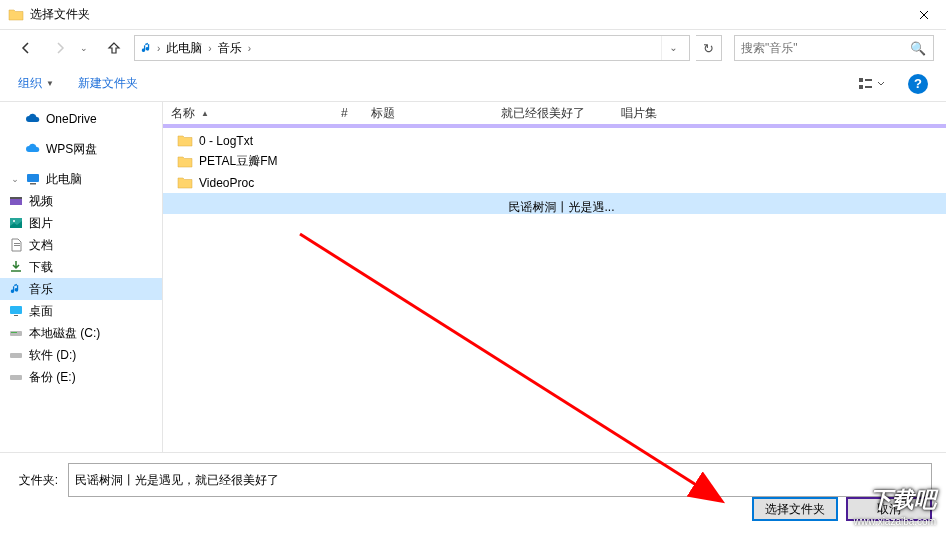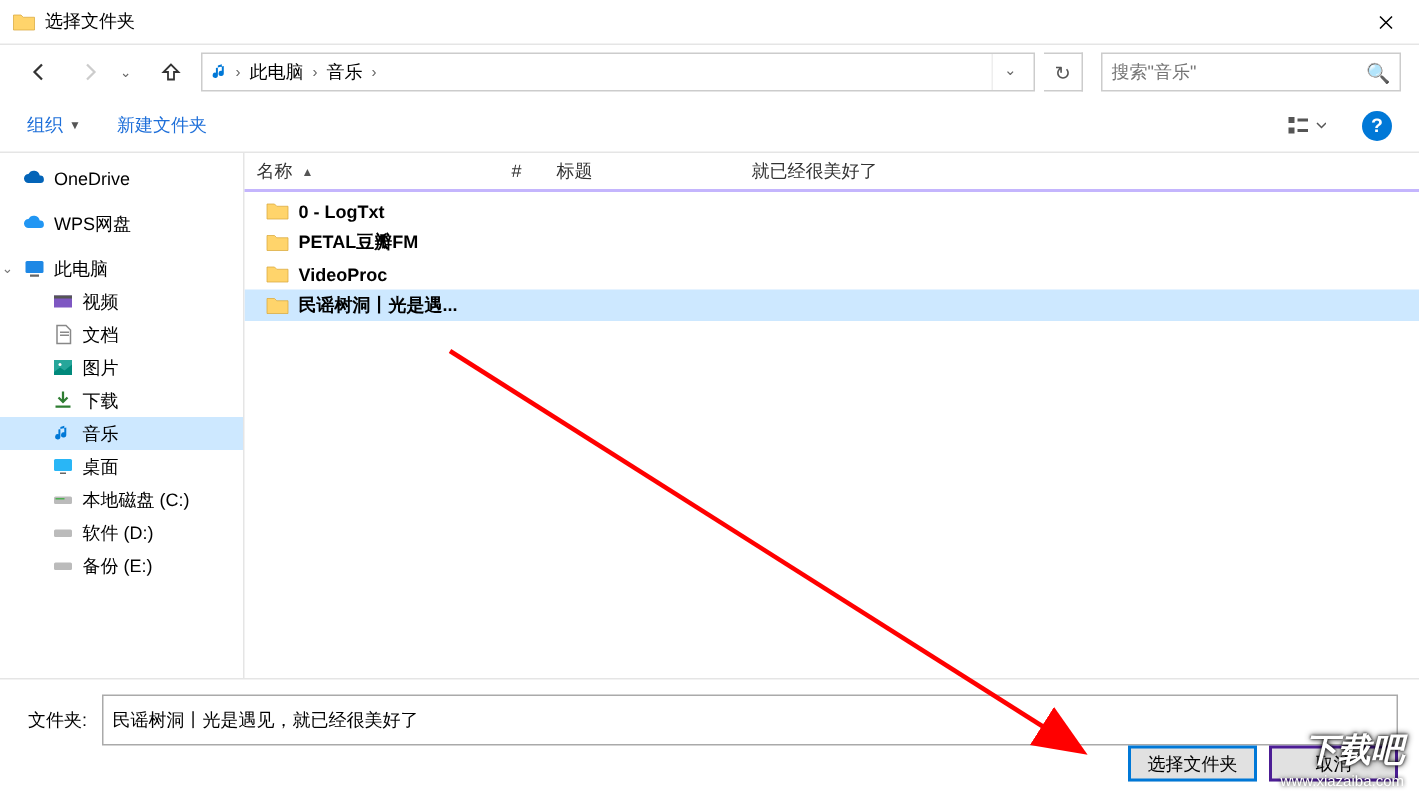--- a/index.html
+++ b/index.html
@@ -24,40 +24,40 @@
 .search-icon { color: #666; font-size: 13px; }
 
 .toolbar { height: 36px; display: flex; align-items: center; padding: 0 18px; gap: 24px; border-bottom: 1px solid #e5e5e5; background: #fff; }
 .tb-item { font-size: 12px; color: #1e6fd9; display: flex; align-items: center; gap: 4px; }
 .tb-spacer { flex: 1; }
 .tb-view { color: #666; font-size: 12px; display: flex; gap: 2px; }
 .tb-help { width: 20px; height: 20px; border-radius: 50%; background: #0078d7; color: #fff; font-size: 13px; display: flex; align-items: center; justify-content: center; font-weight: bold; }
 
 .body-area { display: flex; height: 350px; }
 .tree { width: 163px; border-right: 1px solid #e5e5e5; overflow-y: auto; padding: 6px 0; }
-.tree-item { display: flex; align-items: center; height: 22px; font-size: 12px; gap: 5px; white-space: nowrap; }
-.tree-item.indent1 { padding-left: 34px; }
+.tree-item { display: flex; align-items: center; height: 22px; font-size: 12px; padding-left: 10px; gap: 5px; white-space: nowrap; }
+.tree-item.indent1 { padding-left: 8px; }
 .tree-item.selected { background: #cde8ff; }
 .tree-expand { width: 10px; font-size: 9px; color: #777; text-align: center; }
 .tree-icon { width: 16px; height: 16px; display: flex; align-items: center; justify-content: center; }
 .tree-sep { height: 8px; }
 
 .filepane { flex: 1; display: flex; flex-direction: column; }
-.columns { height: 26px; display: flex; align-items: center; border-bottom: 2px solid #c4b5fd; font-size: 12px; color: #333; }
+.columns { height: 26px; display: flex; align-items: center; border-bottom: 4px solid #c4b5fd; font-size: 12px; color: #333; }
 .col { padding: 0 8px; border-right: 1px solid transparent; }
 .col-name { width: 170px; display: flex; align-items: center; gap: 6px; }
 .col-num { width: 30px; }
 .col-title { width: 130px; }
 .col-artist { width: 120px; }
 .col-album { flex: 1; }
 .sort-ind { font-size: 8px; color: #555; }
 
-.filelist { flex: 1; overflow-y: auto; padding: 2px 0; font-weight: bold; }
+.filelist { flex: 1; overflow-y: auto; padding: 2px 0; }
 .file-row { height: 21px; display: flex; align-items: center; font-size: 12px; padding-left: 14px; gap: 6px; }
-.file-row.selected { background: #cde8ff; }
+.file-row.selected { background: #cde8ff; flex-direction: column; }
 .folder-ico { width: 16px; height: 14px; }
 
 .bottom { border-top: 1px solid #e5e5e5; padding: 10px 14px; background: #fff; }
 .folder-row { display: flex; align-items: center; gap: 10px; }
 .folder-label { font-size: 12px; min-width: 44px; text-align: right; }
 .folder-input { flex: 1; height: 24px; border: 1px solid #aaa; padding: 16px 6px; font-size: 12px; }
 .btn-row { display: flex; justify-content: flex-end; gap: 8px; }
 .btn { min-width: 86px; height: 24px; border: 2px solid #4c1d95; background: #e1e1e1; font-size: 12px; position: relative; display: flex; align-items: center; justify-content: center; }
 .btn.primary { border: 2px solid #0078d7; background: #e1e1e1; }
 
@@ -180,36 +180,36 @@
           <svg width="16" height="16" viewBox="0 0 16 16">
             <rect x="2" y="4" width="12" height="8" fill="#7e57c2"></rect>
             <rect x="2" y="4" width="12" height="2" fill="#555"></rect>
           </svg>
         </span>
       <span>视频</span>
     </div>
     <div class="tree-item indent1">
       <span class="tree-icon">
           <svg width="16" height="16" viewBox="0 0 16 16">
+            <rect x="2" y="3" width="12" height="10" fill="#26a69a"></rect>
+            <circle cx="6" cy="6" r="1" fill="#fff"></circle>
+            <path d="M2 11l4-3 3 2 5-4v7H2z" fill="#00897b"></path>
+          </svg>
+        </span>
+      <span>图片</span>
+    </div>
+    <div class="tree-item indent1">
+      <span class="tree-icon">
+          <svg width="16" height="16" viewBox="0 0 16 16">
             <path d="M4 2h6l3 3v9H4z" fill="#fff" stroke="#888"></path>
             <rect x="6" y="6" width="6" height="1" fill="#888"></rect>
             <rect x="6" y="8" width="6" height="1" fill="#888"></rect>
           </svg>
         </span>
       <span>文档</span>
-    </div>
-    <div class="tree-item indent1">
-      <span class="tree-icon">
-          <svg width="16" height="16" viewBox="0 0 16 16">
-            <rect x="2" y="3" width="12" height="10" fill="#26a69a"></rect>
-            <circle cx="6" cy="6" r="1" fill="#fff"></circle>
-            <path d="M2 11l4-3 3 2 5-4v7H2z" fill="#00897b"></path>
-          </svg>
-        </span>
-      <span>图片</span>
     </div>
     <div class="tree-item indent1">
       <span class="tree-icon">
           <svg width="16" height="16" viewBox="0 0 16 16">
             <path d="M8 2v7M5 6l3 3 3-3M3 12h10" stroke="#2e7d32" stroke-width="1.5" fill="none"></path>
           </svg>
         </span>
       <span>下载</span>
     </div>
     <div class="tree-item indent1 selected">
@@ -258,20 +258,21 @@
 
   <div class="filepane">
     <div class="columns">
       <div class="col col-name">
         <span>名称</span>
         <span class="sort-ind">▲</span>
       </div>
       <div class="col col-num">#</div>
       <div class="col col-title">标题</div>
       <div class="col col-artist">就已经很美好了</div>
+      <div class="col col-album">唱片集</div>
     </div>
     <div class="filelist">
       <div class="file-row">
         <svg class="folder-ico ico-folder" viewBox="0 0 16 14">
             <path d="M1 2h5l1.5 1.5H15V12H1z"></path>
           </svg>
         <span>0 - LogTxt</span>
       </div>
       <div class="file-row">
         <svg class="folder-ico ico-folder" viewBox="0 0 16 14">

